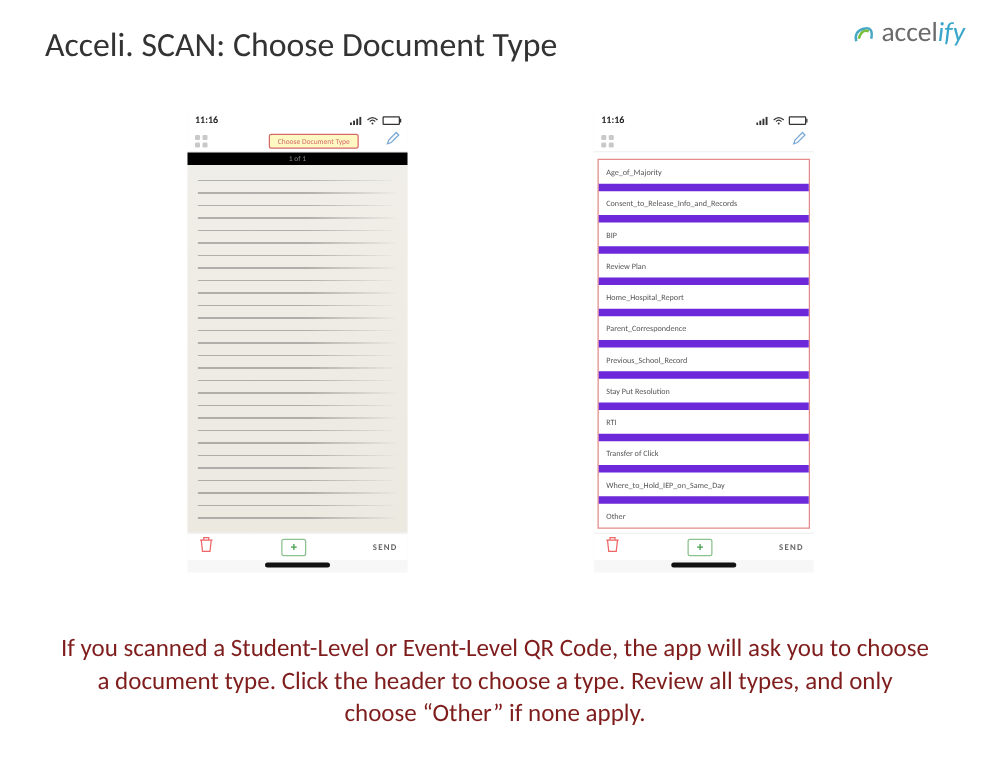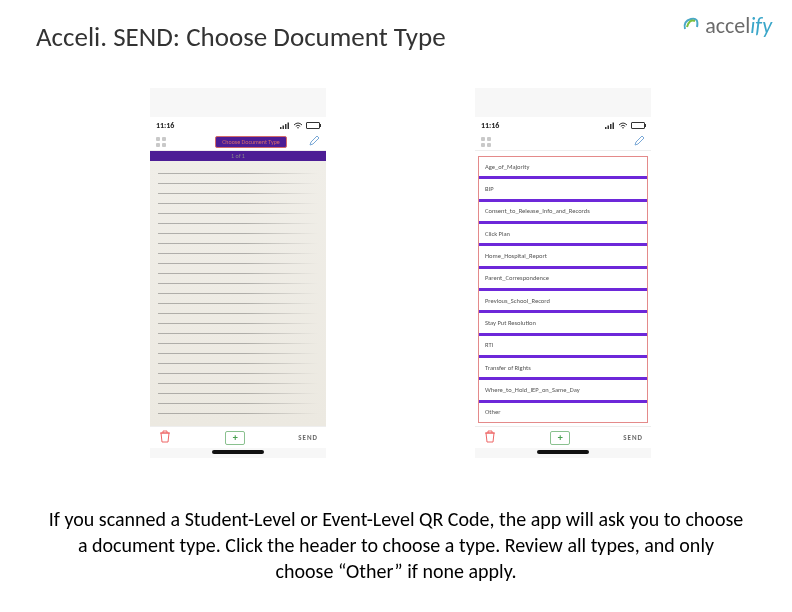--- a/index.html
+++ b/index.html
@@ -20,21 +20,21 @@
     font-weight: 400;
   }
   .logo {
     position: absolute;
     top: 12px;
     right: 20px;
     font-size: 22px;
     font-weight: 500;
     color: #6b6b6b;
     display: flex;
-    align-items: flex-start;
+    align-items: center;
     gap: 4px;
   }
   .logo-mark {
     width: 20px;
     height: 20px;
     position: relative;
   }
   .logo-mark svg { width: 20px; height: 20px; }
   .logo-text .acc { color: #6b6b6b; }
   .logo-text .lify { color: #3aa6c9; font-style: italic; }
@@ -52,21 +52,20 @@
   .phone.right { left: 475px; }
 
   .status-row {
     height: 16px;
     background: #ffffff;
     display: flex;
     align-items: center;
     padding: 0 6px;
     font-size: 8px;
     color: #333;
-    margin-top: 29px;
   }
   .status-row .time { flex: 0 0 auto; font-weight: 600; color:#222; }
   .status-row .spacer { flex: 1; }
   .status-row .ind { display:flex; gap:3px; align-items:center; }
   .sig { width:10px; height:7px; }
   .wifi { width:10px; height:7px; }
   .batt { width:14px; height:7px; border:1px solid #333; border-radius:1px; position:relative; }
   .batt::after{content:"";position:absolute;right:-2px;top:1px;width:1px;height:3px;background:#333;}
 
   .app-bar {
@@ -79,30 +78,30 @@
     border-bottom: 1px solid #eee;
   }
   .grid-btn { width:10px; height:10px; display:grid; grid-template-columns:1fr 1fr; grid-template-rows:1fr 1fr; gap:2px; }
   .grid-btn span{ background:#c9c9c9; border-radius:1px; }
   .header-chip {
     font-size: 6px;
     color: #d46b6b;
     border: 1px solid #d46b6b;
     border-radius: 2px;
     padding: 1px 6px;
-    background: #4c1d95;
+    background: #fef9c3;
     margin-left: 28px;
   }
   .pencil { width:12px; height:12px; color:#7aa8d6; }
 
   .page-ind {
     text-align:center;
     font-size:6px;
     color:#888;
-    background:#4c1d95;
+    background:#000000;
     padding: 1px 0;
   }
 
   .doc-body {
     flex:1;
     background: linear-gradient(#f0eee8, #ece9e1);
     padding: 6px 8px 4px 8px;
     position: relative;
     overflow: hidden;
   }
@@ -130,21 +129,21 @@
   }
   .rlist {
     border:1px solid #e48a8a;
     margin:3px;
     height: calc(100% - 6px);
     display:flex;
     flex-direction:column;
   }
   .ritem {
     flex:1;
-    border-bottom:3px solid #6d28d9;
+    border-bottom:6px solid #6d28d9;
     font-size:6.5px;
     color:#555;
     display:flex;
     align-items:center;
     padding:0 6px;
     white-space:nowrap;
     overflow:hidden;
   }
   .ritem:last-child{border-bottom:none;}
 
@@ -162,28 +161,28 @@
   .send { font-size:7px; letter-spacing:1px; color:#666; font-weight:600;}
   .home-ind { height:4px; width:52px; background:#111; border-radius:3px; margin:2px auto 4px auto;}
 
   .caption {
     position:absolute;
     bottom: 28px;
     left: 48px;
     right: 48px;
     text-align:center;
     font-size:20px;
-    color:#000000;
+    color:#7f1d1d;
     line-height:1.3;
   }
 </style>
 </head>
 <body>
 
-<div class="slide-title">Acceli. SEND: Choose Document Type</div>
+<div class="slide-title">Acceli. SCAN: Choose Document Type</div>
 
 <div class="logo">
   <span class="logo-mark">
     <svg viewBox="0 0 20 20">
         <path d="M4 16 Q2 8 10 6 Q18 4 16 14" fill="none" stroke="#4aa8c7" stroke-width="2"></path>
         <path d="M6 14 Q8 6 14 8" fill="none" stroke="#7bbf3f" stroke-width="2"></path>
       </svg>
   </span>
   <span class="logo-text">
     <span class="acc">accel</span><span class="lify">ify</span>
@@ -268,29 +267,29 @@
     <span></span>
     <span>
       <svg class="pencil" viewBox="0 0 12 12">
           <path d="M2 10 L3 7 L9 1 L11 3 L5 9 Z" fill="none" stroke="#7aa8d6" stroke-width="1"></path>
         </svg>
     </span>
   </div>
   <div class="rightlist">
     <div class="rlist">
       <div class="ritem">Age_of_Majority</div>
+      <div class="ritem">Consent_to_Release_Info_and_Records</div>
       <div class="ritem">BIP</div>
-      <div class="ritem">Consent_to_Release_Info_and_Records</div>
-      <div class="ritem">Click Plan</div>
+      <div class="ritem">Review Plan</div>
       <div class="ritem">Home_Hospital_Report</div>
       <div class="ritem">Parent_Correspondence</div>
       <div class="ritem">Previous_School_Record</div>
       <div class="ritem">Stay Put Resolution</div>
       <div class="ritem">RTI</div>
-      <div class="ritem">Transfer of Rights</div>
+      <div class="ritem">Transfer of Click</div>
       <div class="ritem">Where_to_Hold_IEP_on_Same_Day</div>
       <div class="ritem">Other</div>
     </div>
   </div>
   <div class="bottom-bar">
     <span>
       <svg class="trash" viewBox="0 0 14 14">
           <path d="M3 4 H11 L10 13 H4 Z M2 4 H12 M5 4 V2 H9 V4" fill="none" stroke="#e66" stroke-width="1"></path>
         </svg>
     </span>

